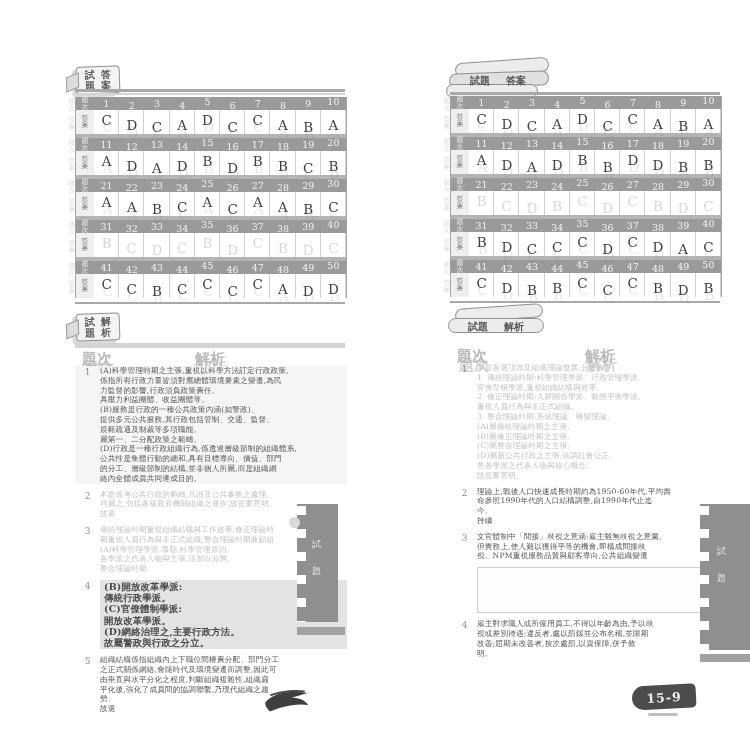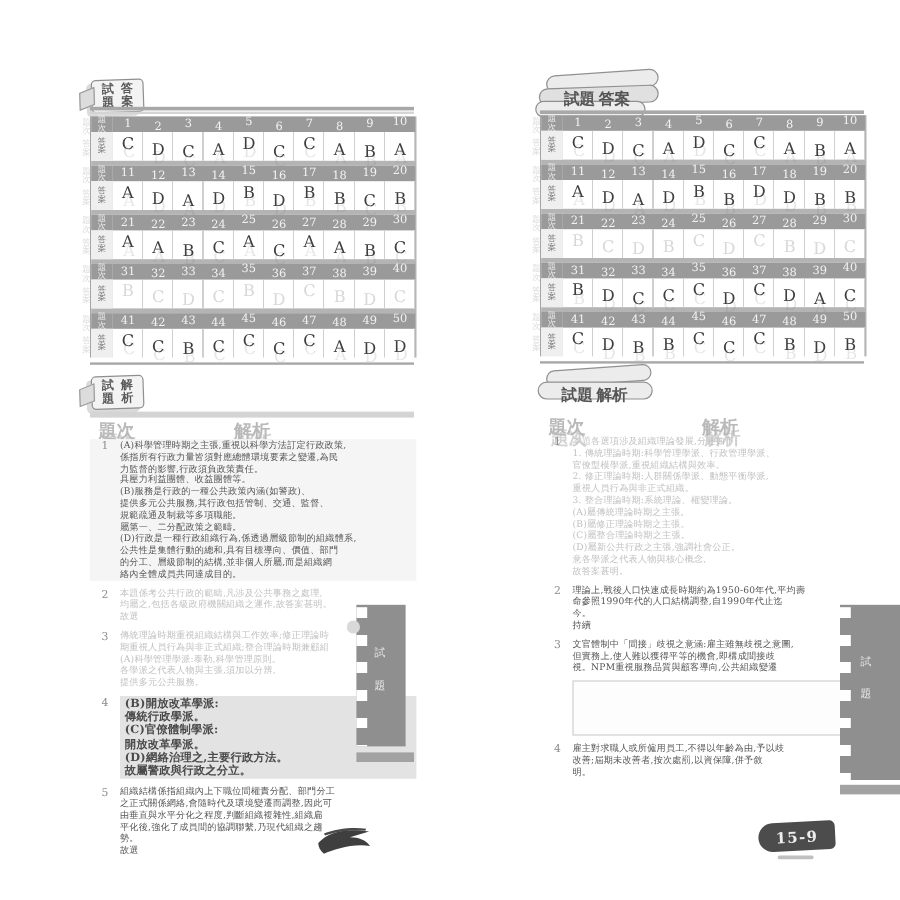--- a/index.html
+++ b/index.html
@@ -7,21 +7,21 @@
           font-family:"DejaVu Serif","Liberation Serif",serif;}
 
   
   .ribbon{position:absolute;display:flex;gap:6px;background:#f3f3f3;border:1.5px solid #8f8f8f;
           border-radius:4px;padding:2px 8px;transform:rotate(-2deg);
           box-shadow:-4px 3px 0 rgba(175,175,175,.45);}
   .ribbon::before{content:"";position:absolute;left:-11px;top:7px;width:11px;height:13px;
           background:#dcdcdc;border:1px solid #9a9a9a;transform:skewY(-20deg);}
   .vcol{display:flex;flex-direction:column;font-size:10px;line-height:11px;font-weight:bold;color:#5a5a5a;}
   .stacklayer{position:absolute;background:#ececec;border:1.3px solid #909090;border-radius:8px;}
-  .stacktext{position:absolute;display:flex;gap:3px;font-size:13px;font-weight:bold;color:#555;}
+  .stacktext{position:absolute;display:flex;gap:16px;font-size:10px;font-weight:bold;color:#555;}
 
   
   .atable{position:absolute;width:270px;border-left:1px solid #a5a5a5;border-right:1px solid #a5a5a5;}
   .pair{display:grid;grid-template-columns:18px 252px;grid-template-rows:13px 24px;}
   .stub{display:flex;flex-direction:column;align-items:center;justify-content:center;
         font-size:7px;line-height:7px;color:#777;
         text-shadow:-13px 2px 0 rgba(120,120,120,.28);}
   .stub-num{background:#9a9a9a;color:#ededed;}
   .stub-ans{background:#efefef;}
   .numband{display:grid;grid-template-columns:repeat(10,1fr);background:#9a9a9a;color:#f2f2f2;
@@ -311,21 +311,21 @@
           <div class="aline">故選</div>
         </div>
       </div>
       <div class="arow faint">
         <div class="anum">3</div>
         <div class="atext">
           <div class="aline">傳統理論時期重視組織結構與工作效率;修正理論時</div>
           <div class="aline">期重視人員行為與非正式組織;整合理論時期兼顧組</div>
           <div class="aline">(A)科學管理學派:泰勒,科學管理原則。</div>
           <div class="aline">各學派之代表人物與主張,須加以分辨,</div>
-          <div class="aline">提供多元公共服務。</div>
+          <div class="aline">整合理論時期。</div>
         </div>
       </div>
       <div class="arow hl">
         <div class="anum">4</div>
         <div class="atext">
           <div class="aline">(B)開放改革學派:</div>
           <div class="aline">傳統行政學派。</div>
           <div class="aline">(C)官僚體制學派:</div>
           <div class="aline">開放改革學派。</div>
           <div class="aline">(D)網絡治理之,主要行政方法。</div>
@@ -595,20 +595,21 @@
         </div>
       </div>
       <div class="arow blank">
         <div class="anum"></div>
         <div class="atext"></div>
       </div>
       <div class="arow normal">
         <div class="anum">4</div>
         <div class="atext">
           <div class="aline">雇主對求職人或所僱用員工,不得以年齡為由,予以歧</div>
+          <div class="aline">視或差別待遇;違反者,處以罰鍰並公布名稱,並限期</div>
           <div class="aline">改善;屆期未改善者,按次處罰,以資保障,併予敘</div>
           <div class="aline">明。</div>
         </div>
       </div>
     </div>
 
   <div class="tab" style="left:700px;top:504px;width:50px;height:146px;"></div>
   <div class="tabchars" style="left:717px;top:545px;">
       <div>試</div>
       <div>題</div>

